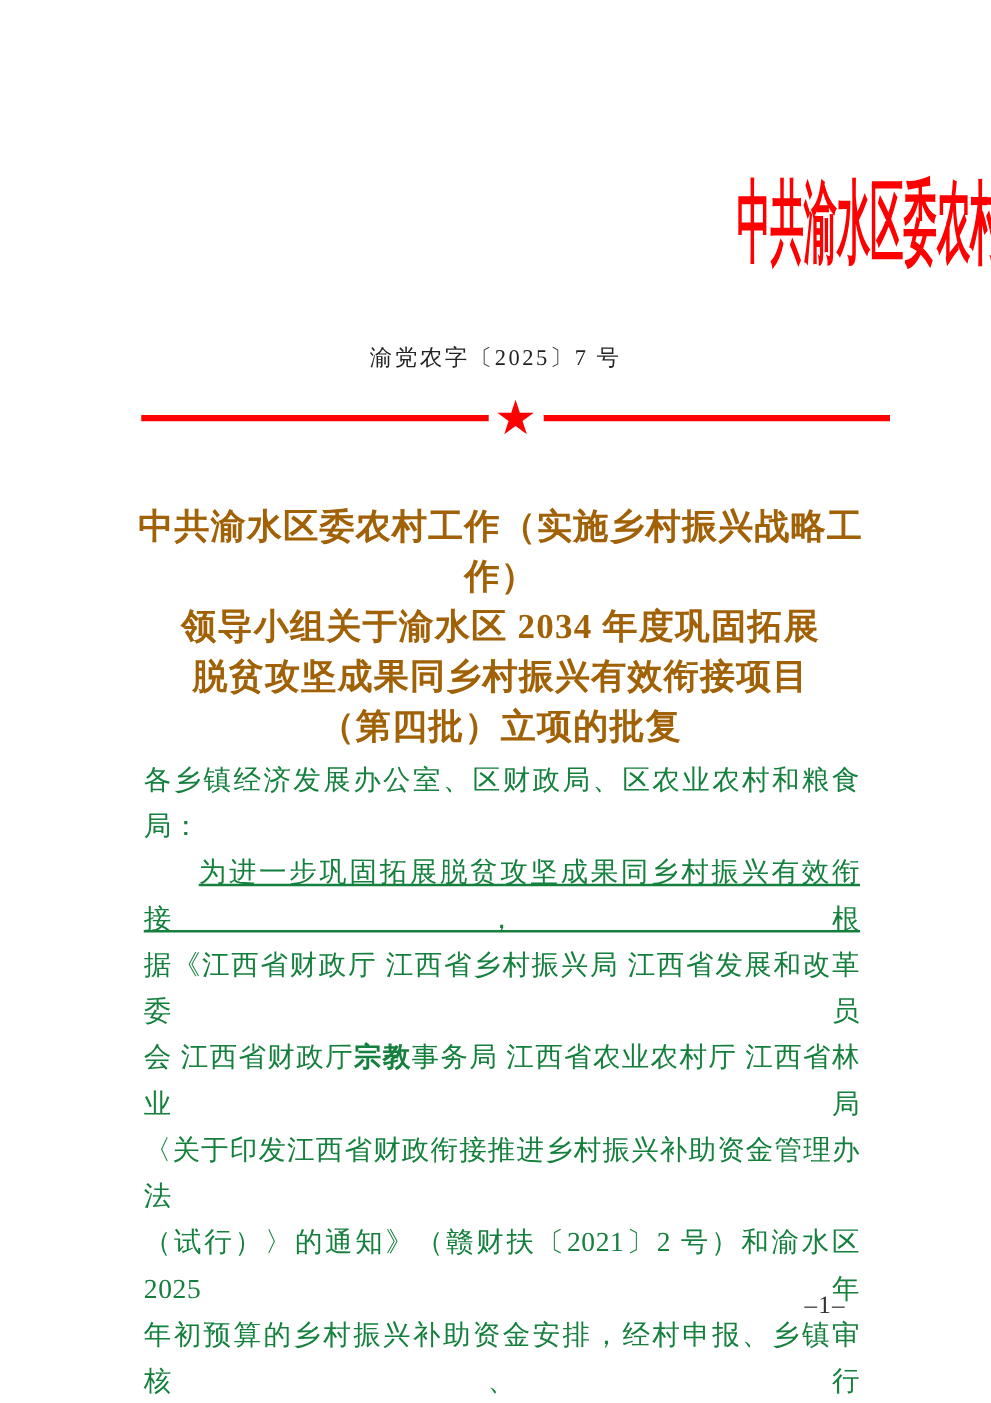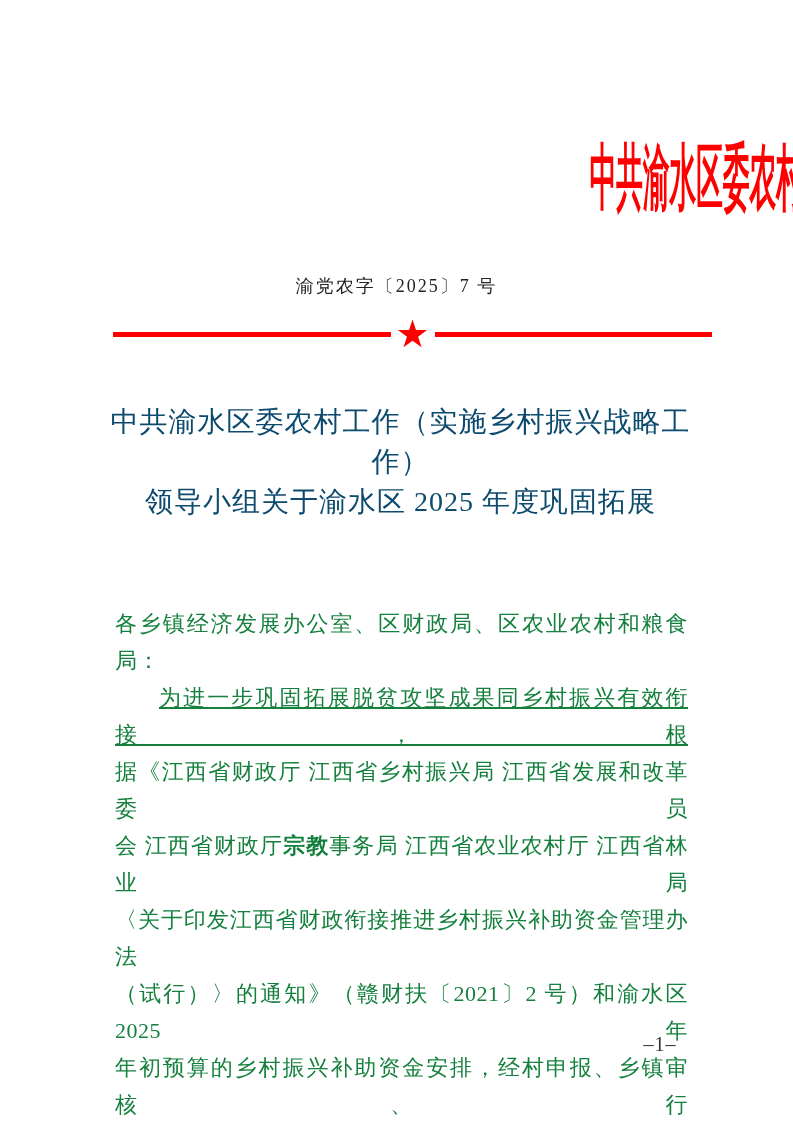--- a/index.html
+++ b/index.html
@@ -74,24 +74,24 @@
     font-family: "DejaVu Sans", sans-serif;
   }
 
   
   .title {
     position: absolute;
     top: 402px;
     left: 103px;
     width: 595px;
     text-align: center;
-    font-weight: normal;
+    font-weight: bold;
     font-size: 28px;
     line-height: 40px;
-    color: #0c4a6e;
+    color: #a16207;
     letter-spacing: 1px;
   }
 
   
   .body-text {
     position: absolute;
     top: 605px;
     left: 115px;
     width: 573px;
     font-size: 22px;
@@ -139,21 +139,23 @@
   </div>
 
   <div class="doc-number">渝党农字〔2025〕7 号</div>
 
   <div class="divider">
     <span class="star">★</span>
   </div>
 
   <div class="title">
     <div>中共渝水区委农村工作（实施乡村振兴战略工作）</div>
-    <div>领导小组关于渝水区 2025 年度巩固拓展</div>
+    <div>领导小组关于渝水区 2034 年度巩固拓展</div>
+    <div>脱贫攻坚成果同乡村振兴有效衔接项目</div>
+    <div>（第四批）立项的批复</div>
   </div>
 
   <div class="body-text">
     <div class="bline end">各乡镇经济发展办公室、区财政局、区农业农村和粮食局：</div>
     <div class="bline indent">为进一步巩固拓展脱贫攻坚成果同乡村振兴有效衔接，根</div>
     <div class="bline">据《江西省财政厅 江西省乡村振兴局 江西省发展和改革委员</div>
     <div class="bline"><span>会 江西省财政厅</span><span class="hei">宗教</span><span>事务局 江西省农业农村厅 江西省林业局</span></div>
     <div class="bline">〈关于印发江西省财政衔接推进乡村振兴补助资金管理办法</div>
     <div class="bline">（试行）〉的通知》（赣财扶〔2021〕2 号）和渝水区 2025 年</div>
     <div class="bline">年初预算的乡村振兴补助资金安排，经村申报、乡镇审核、行</div>

